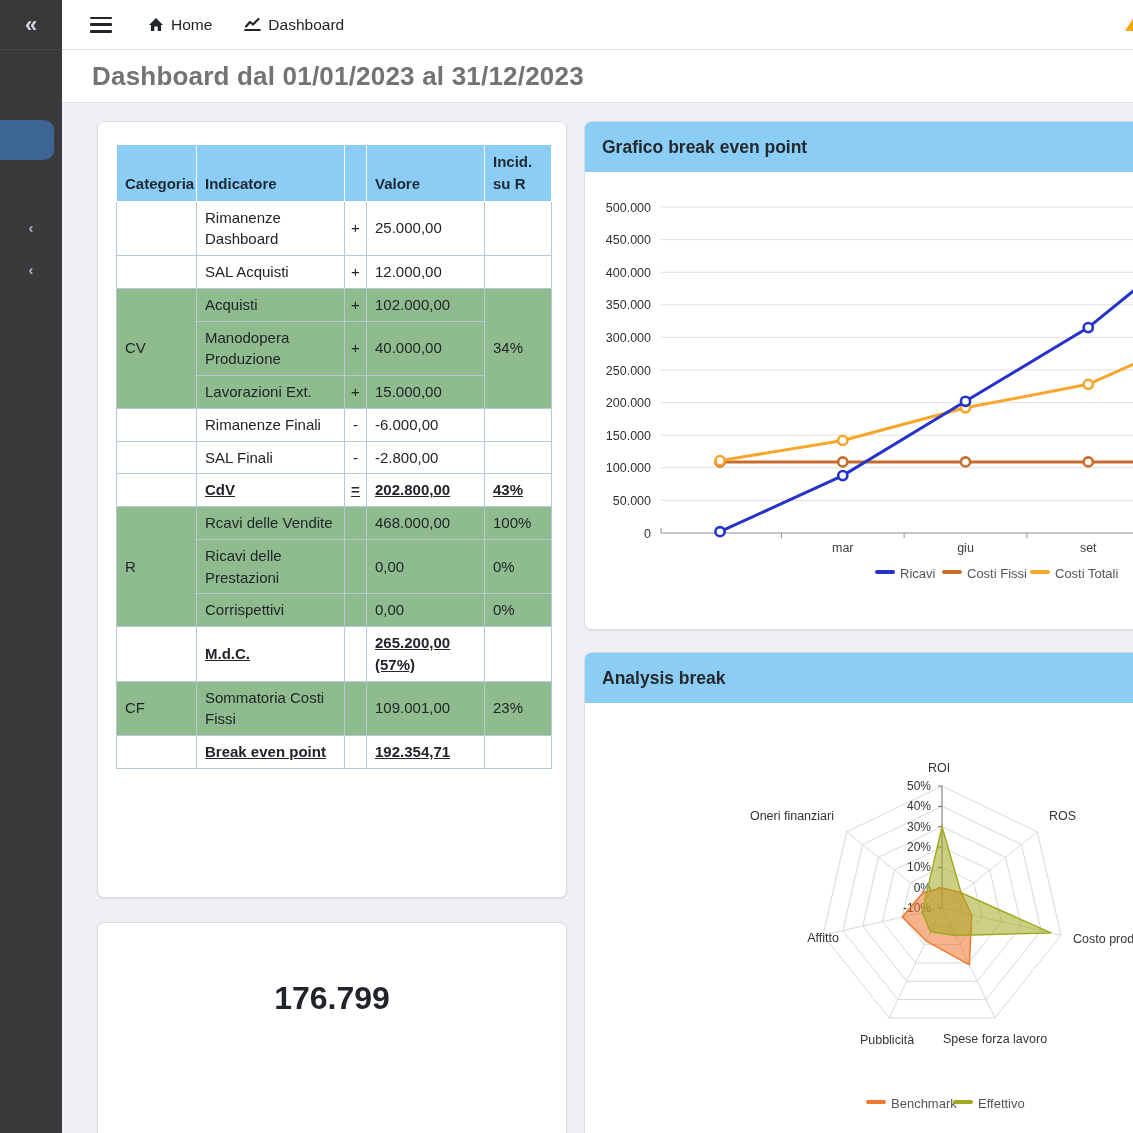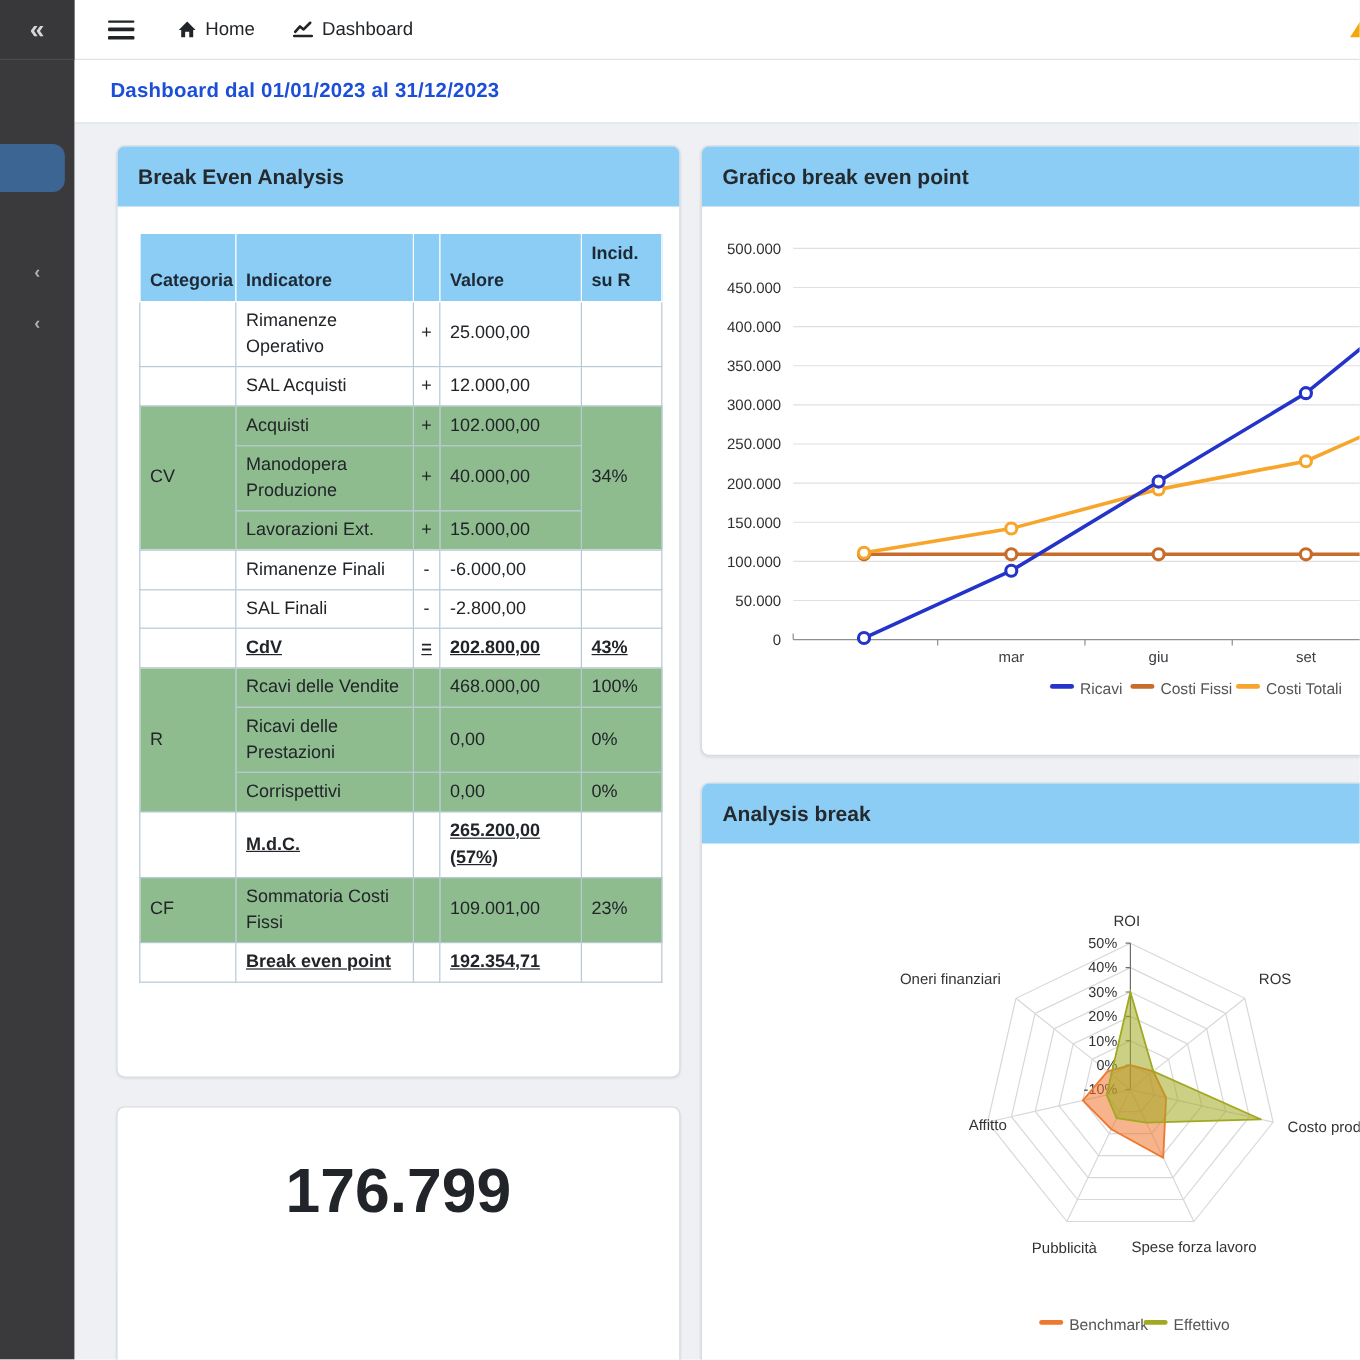--- a/index.html
+++ b/index.html
@@ -25,21 +25,21 @@
   #hamburger span { display:block; height:2.5px; background:#212529; border-radius:1px; }
   .nav-link { display:flex; align-items:center; gap:7px; color:#212529; font-size:15.5px; cursor:pointer; }
   #nav-home { margin-left:36px; }
   #nav-dash { margin-left:32px; }
   #warn-triangle { position:absolute; top:17px; left:1125px; width:0; height:0; z-index:25;
     border-left:9px solid transparent; border-right:9px solid transparent; border-bottom:14px solid #F5A60B; }
 
   
   #title-strip { position:absolute; left:62px; top:50px; width:1071px; height:53px; background:#fff;
     border-bottom:1px solid #DADEE3; z-index:10; display:flex; align-items:center; }
-  #page-title { margin-left:30px; font-size:17px; font-weight:bold; color:#1d4ed8; letter-spacing:.2px; }
+  #page-title { margin-left:30px; font-size:26px; font-weight:bold; color:#737373; letter-spacing:.2px; }
 
   
   .card { position:absolute; background:#fff; border:1px solid #D7DCE1; border-radius:7px;
     box-shadow:0 1px 2px rgba(0,0,0,.07); }
   .card-header { height:50px; background:#8BCDF5; border-radius:6px 6px 0 0; display:flex; align-items:center; }
   .card-header h2 { margin-left:17px; font-size:17.5px; font-weight:bold; color:#24292E; }
   #card-bea    { left:97px;  top:121px; width:470px; height:777px; }
   #card-line   { left:584px; top:121px; width:640px; height:509px; }
   #card-reddito{ left:97px;  top:922px; width:470px; height:400px; }
   #card-radar  { left:584px; top:652px; width:640px; height:560px; }
@@ -54,21 +54,21 @@
   #bea col.c-inc  { width:67px; }
   #bea th { background:#8BCDF5; color:#1D2935; font-weight:bold; text-align:left;
     border:1px solid #FDFEFF; padding:6px 8px; vertical-align:bottom; line-height:1.45; }
   #bea td { border:1px solid #B7C9D4; padding:5px 8px; vertical-align:middle; line-height:1.45;
     background:#fff; word-wrap:break-word; }
   #bea td.green { background:#8FBC8F; }
   #bea tr.bold td { font-weight:bold;text-decoration:underline; }
   #bea td.sign { padding:5px 4px; text-align:center; }
 
   
-  #reddito-value { margin-top:40px; text-align:center; font-size:52px; font-weight:bold; color:#212529; }
+  #reddito-value { margin-top:57px; text-align:center; font-size:32px; font-weight:bold; color:#212529; }
 
   
   .chart-svg { position:absolute; left:0; top:50px; }
   svg text { font-family:"Liberation Sans", sans-serif; }
 </style>
 </head>
 <body>
 
 <div id="page">
 
@@ -105,23 +105,20 @@
       <span>Dashboard</span>
     </div>
   </div>
   <div id="warn-triangle"></div>
 
   <div id="title-strip">
     <h1 id="page-title">Dashboard dal 01/01/2023 al 31/12/2023</h1>
   </div>
 
   <div class="card" id="card-bea">
-    <div class="card-header">
-      <h2>Break Even Analysis</h2>
-    </div>
     <div id="bea-table-wrap">
       <table id="bea">
         <colgroup>
             <col class="c-cat">
             <col class="c-ind">
             <col class="c-sign">
             <col class="c-val">
             <col class="c-inc">
           </colgroup>
         <thead>
@@ -129,21 +126,21 @@
             <th>Categoria</th>
             <th>Indicatore</th>
             <th></th>
             <th>Valore</th>
             <th>Incid. su R</th>
           </tr>
         </thead>
         <tbody id="bea-body">
             <tr>
               <td></td>
-              <td>Rimanenze Operativo</td>
+              <td>Rimanenze Dashboard</td>
               <td class="sign">+</td>
               <td>25.000,00</td>
               <td></td>
             </tr>
             <tr>
               <td></td>
               <td>SAL Acquisti</td>
               <td class="sign">+</td>
               <td>12.000,00</td>
               <td></td>

